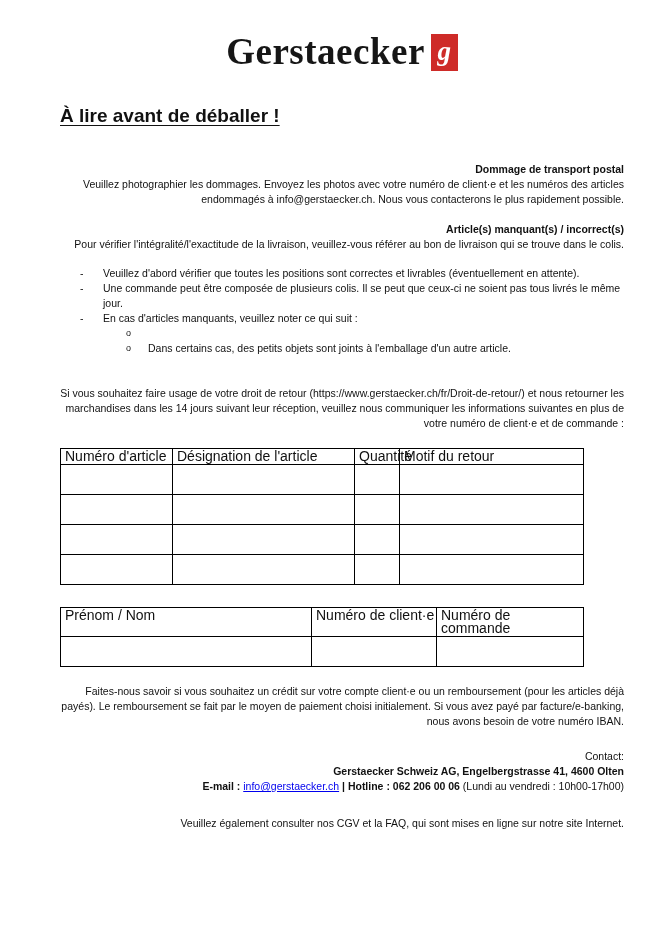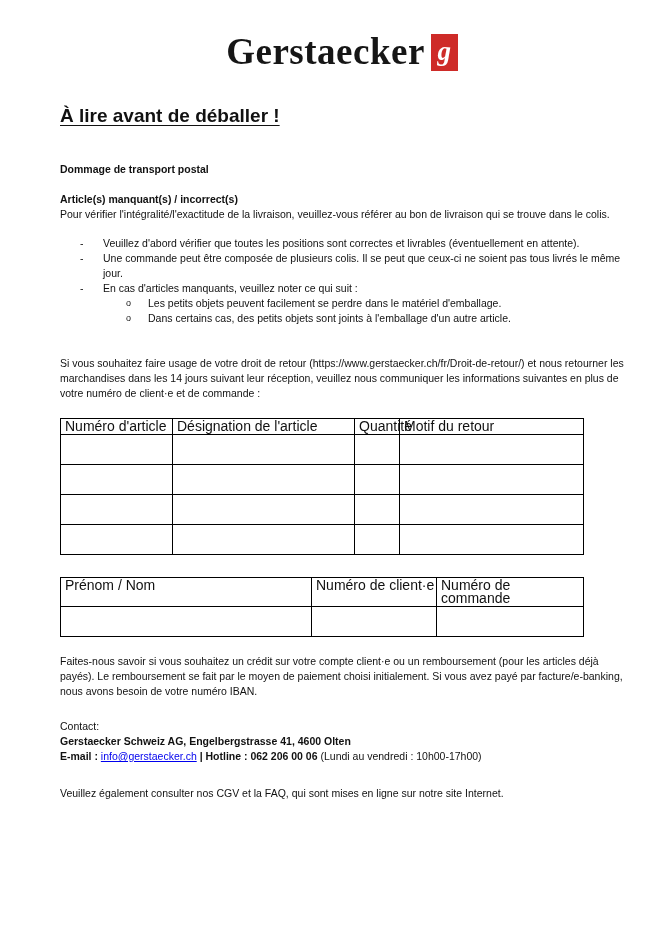--- a/index.html
+++ b/index.html
@@ -51,21 +51,21 @@
   
   .doc-title {
     font-weight: 700;
     font-size: 19px;
     line-height: 26px;
     text-decoration: underline;
     text-underline-offset: 3px;
     margin: 0 0 33px 0;
   }
   .sec-heading { font-weight: 700; margin: 0; }
-  p { margin: 0; }
+  p { margin: 0; text-align: right; }
   .gap  { height: 15px; }
   .gap2 { height: 14px; }
   
   .bullets { margin: 0; padding: 0; list-style: none; }
   .b-item { display: flex; }
   .b-item .marker { width: 23px; padding-left: 20px; flex: 0 0 auto; }
   .sub-item { display: flex; }
   .sub-item .marker { width: 22px; padding-left: 66px; flex: 0 0 auto; font-size: 9px; }
   .b-text { flex: 1 1 auto; }
   
@@ -99,20 +99,21 @@
   <div class="logo-row">
     <span class="wordmark">Gerstaecker</span>
     <span class="logo-box">
       <span class="logo-g">g</span>
     </span>
   </div>
 
   <div class="doc-title">À lire avant de déballer !</div>
 
   <p class="sec-heading">Dommage de transport postal</p>
+  <p>Veuillez photographier les dommages. Envoyez les photos avec votre numéro de client·e et les numéros des articles endommagés à info@gerstaecker.ch. Nous vous contacterons le plus rapidement possible.</p>
 
   <div class="gap"></div>
 
   <p class="sec-heading">Article(s) manquant(s) / incorrect(s)</p>
   <p>Pour vérifier l'intégralité/l'exactitude de la livraison, veuillez-vous référer au bon de livraison qui se trouve dans le colis.</p>
 
   <div class="gap2"></div>
 
   <ul class="bullets">
     <li class="b-item">
@@ -122,21 +123,20 @@
     <li class="b-item">
       <span class="marker">-</span>
       <span class="b-text">Une commande peut être composée de plusieurs colis. Il se peut que ceux-ci ne soient pas tous livrés le même jour.</span>
     </li>
     <li class="b-item">
       <span class="marker">-</span>
       <span class="b-text">En cas d'articles manquants, veuillez noter ce qui suit :</span>
     </li>
     <li class="sub-item">
       <span class="marker">o</span>
-      <span class="b-text">Les petits objets peuvent facilement se perdre dans le matériel d'emballage.</span>
     </li>
     <li class="sub-item">
       <span class="marker">o</span>
       <span class="b-text">Dans certains cas, des petits objets sont joints à l'emballage d'un autre article.</span>
     </li>
   </ul>
 
   <div class="gap"></div>
 
 

